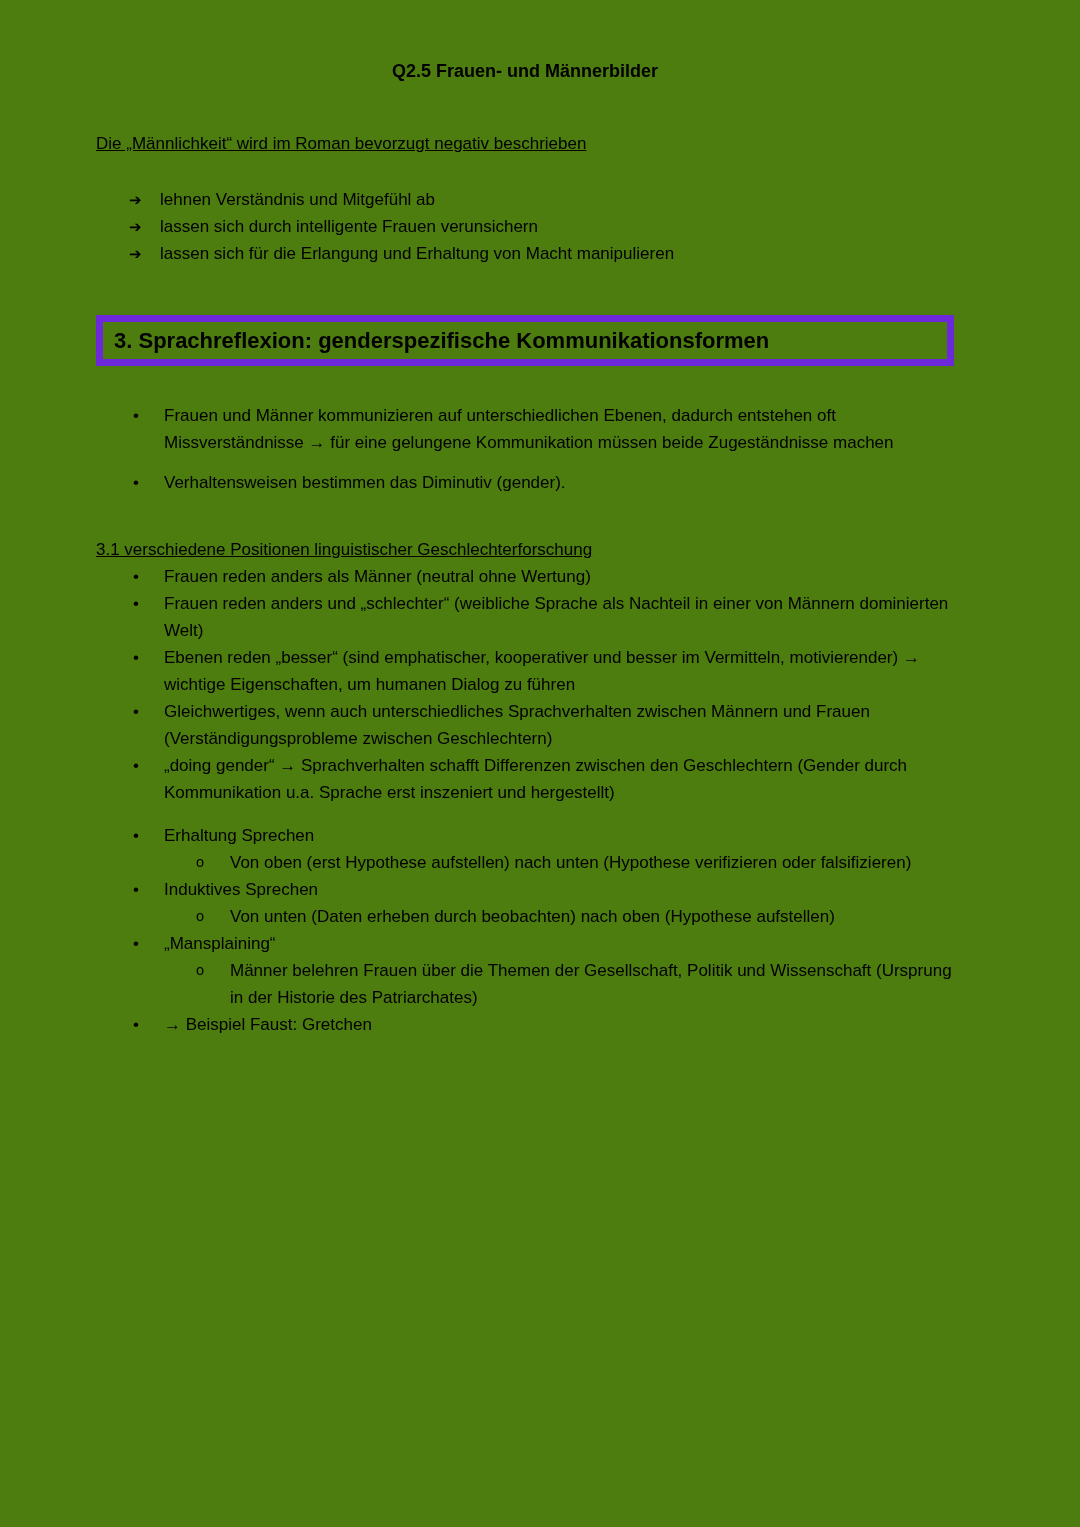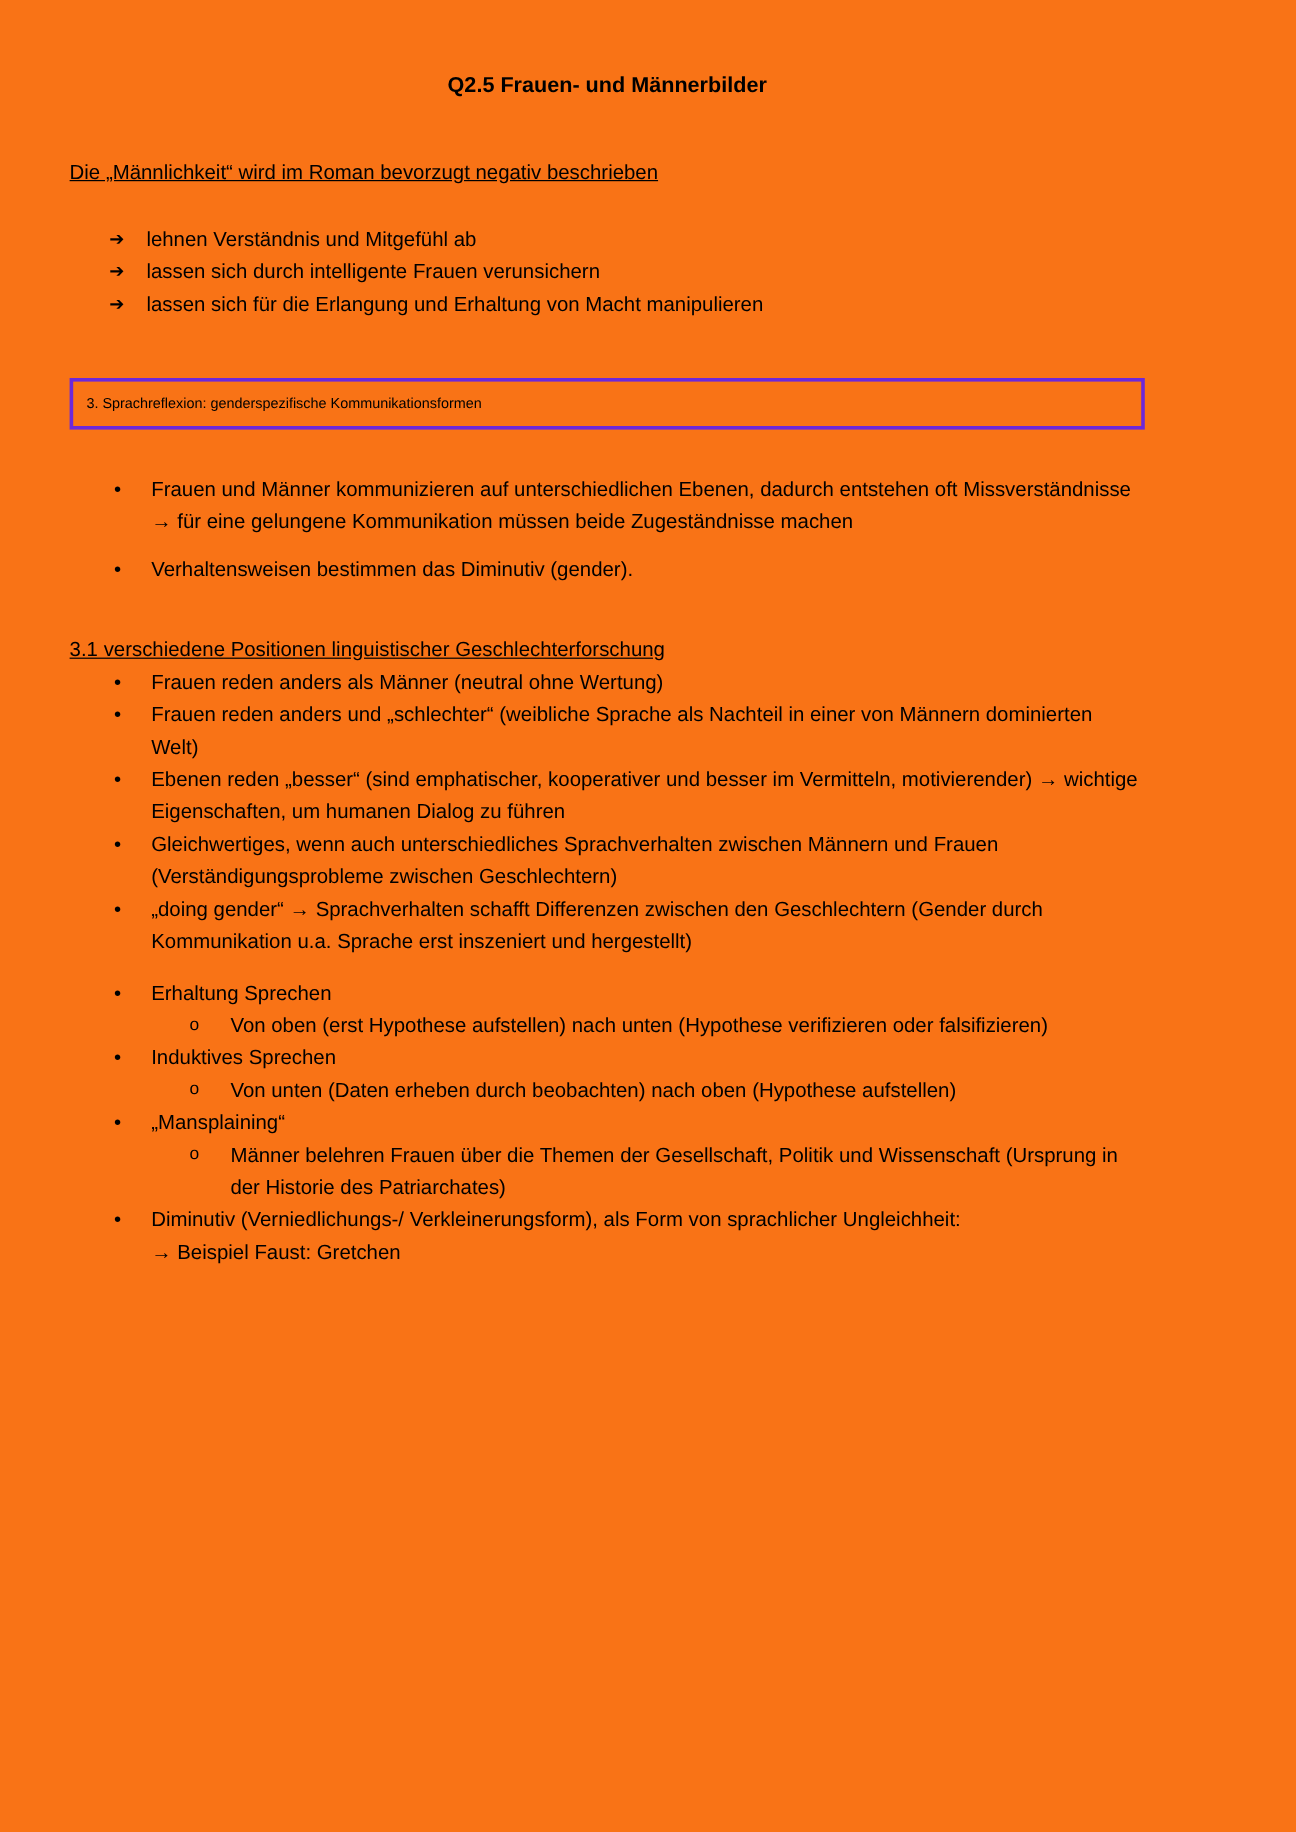--- a/index.html
+++ b/index.html
@@ -8,22 +8,22 @@
   body {
     width: 1080px;
     height: 1527px;
     font-family: "Liberation Sans", sans-serif;
     color: #000000;
     overflow: hidden;
   }
   .sheet {
     width: 1080px;
     min-height: 1527px;
-    background: #f97316;
-    padding: 58px 126px 40px 58px;
+    background: #4d7c0f;
+    padding: 58px 126px 40px 96px;
     font-size: 17px;
     line-height: 27px;
   }
   .title {
     font-size: 18px;
     line-height: 27px;
     font-weight: bold;
     text-align: center;
     margin-bottom: 45px;
   }
@@ -50,24 +50,24 @@
     font-size: 17px;
   }
   .circle-marker {
     flex: 0 0 34px;
     font-size: 14.5px;
   }
   .li-text {
     flex: 1 1 auto;
   }
   .boxed-heading {
-    border: 3px solid #6d28d9;
+    border: 7px solid #6d28d9;
     padding: 5px 11px;
-    font-size: 12px;
-    font-weight: normal;
+    font-size: 22px;
+    font-weight: bold;
     line-height: 27px;
     margin-bottom: 36px;
   }
   .bullet-list {
     padding-left: 37px;
   }
   .section3-list { margin-bottom: 40px; }
   .section3-list .li + .li { margin-top: 13px; }
   .subheading {
     font-size: 17px;
@@ -178,19 +178,18 @@
         <div class="li">
           <span class="marker circle-marker">o</span>
           <span class="li-text">Männer belehren Frauen über die Themen der Gesellschaft, Politik und Wissenschaft (Ursprung in der Historie des Patriarchates)</span>
         </div>
       </div>
     </div>
 
     <div class="li">
       <span class="marker bullet-marker">•</span>
       <span class="li-text">
-        <div>Diminutiv (Verniedlichungs-/ Verkleinerungsform), als Form von sprachlicher Ungleichheit:</div>
         <div>→ Beispiel Faust: Gretchen</div>
       </span>
     </div>
   </div>
 
 </div>
 
 </body></html>

